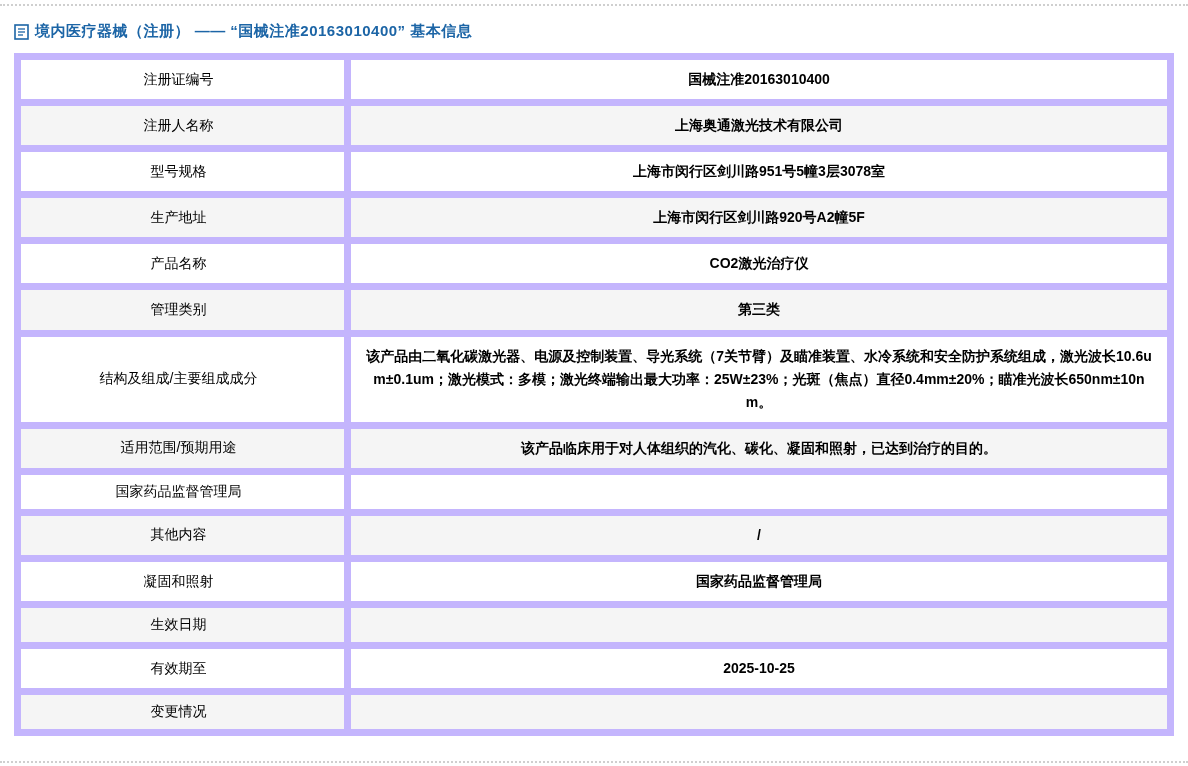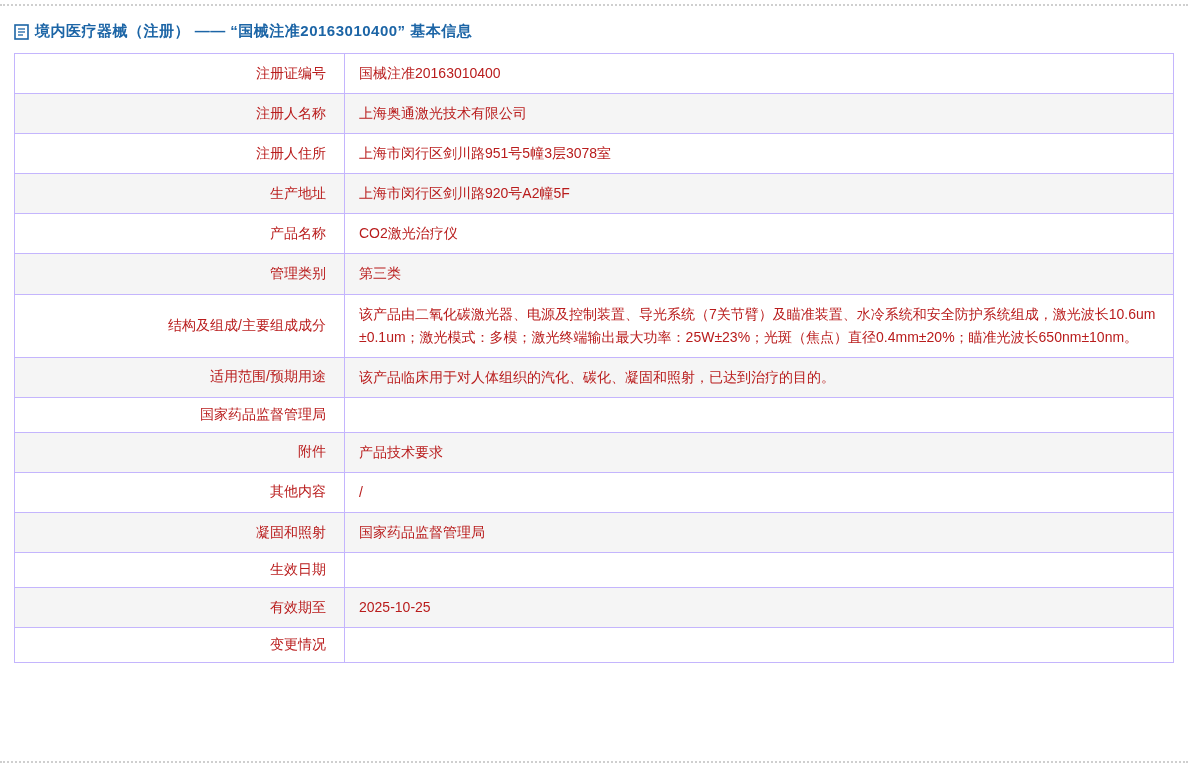--- a/index.html
+++ b/index.html
@@ -41,38 +41,40 @@
   }
   .info-table-wrap {
     margin: 0 14px;
   }
   table.info-table {
     width: 100%;
     border-collapse: collapse;
     table-layout: fixed;
   }
   table.info-table td {
-    border: 1px solid #c4b5fd;
+    border: 7px solid #c4b5fd;
     font-size: 14px;
-    color: #b91c1c;
+    color: #000000;
     vertical-align: middle;
+    text-align: center;
   }
   table.info-table tr:nth-child(even) td {
     background: #f5f5f5;
   }
   td.label-cell {
     width: 330px;
     text-align: right;
     padding: 8px 18px 8px 10px;
     color: #3f3f3f;
   }
   td.value-cell {
     padding: 8px 14px;
     line-height: 1.65;
     word-break: break-all;
+    font-weight: bold;
   }
 </style>
 </head>
 <body>
 
 <div class="page">
 
   <div class="dotted-rule top"></div>
 
   <div class="header">
@@ -92,21 +94,21 @@
       <tbody>
         <tr>
           <td class="label-cell">注册证编号</td>
           <td class="value-cell">国械注准20163010400</td>
         </tr>
         <tr>
           <td class="label-cell">注册人名称</td>
           <td class="value-cell">上海奥通激光技术有限公司</td>
         </tr>
         <tr>
-          <td class="label-cell">注册人住所</td>
+          <td class="label-cell">型号规格</td>
           <td class="value-cell">上海市闵行区剑川路951号5幢3层3078室</td>
         </tr>
         <tr>
           <td class="label-cell">生产地址</td>
           <td class="value-cell">上海市闵行区剑川路920号A2幢5F</td>
         </tr>
         <tr>
           <td class="label-cell">产品名称</td>
           <td class="value-cell">CO2激光治疗仪</td>
         </tr>
@@ -118,24 +120,20 @@
           <td class="label-cell">结构及组成/主要组成成分</td>
           <td class="value-cell">该产品由二氧化碳激光器、电源及控制装置、导光系统（7关节臂）及瞄准装置、水冷系统和安全防护系统组成，激光波长10.6um±0.1um；激光模式：多模；激光终端输出最大功率：25W±23%；光斑（焦点）直径0.4mm±20%；瞄准光波长650nm±10nm。</td>
         </tr>
         <tr>
           <td class="label-cell">适用范围/预期用途</td>
           <td class="value-cell">该产品临床用于对人体组织的汽化、碳化、凝固和照射，已达到治疗的目的。</td>
         </tr>
         <tr>
           <td class="label-cell">国家药品监督管理局</td>
           <td class="value-cell"></td>
-        </tr>
-        <tr>
-          <td class="label-cell">附件</td>
-          <td class="value-cell">产品技术要求</td>
         </tr>
         <tr>
           <td class="label-cell">其他内容</td>
           <td class="value-cell">/</td>
         </tr>
         <tr>
           <td class="label-cell">凝固和照射</td>
           <td class="value-cell">国家药品监督管理局</td>
         </tr>
         <tr>

